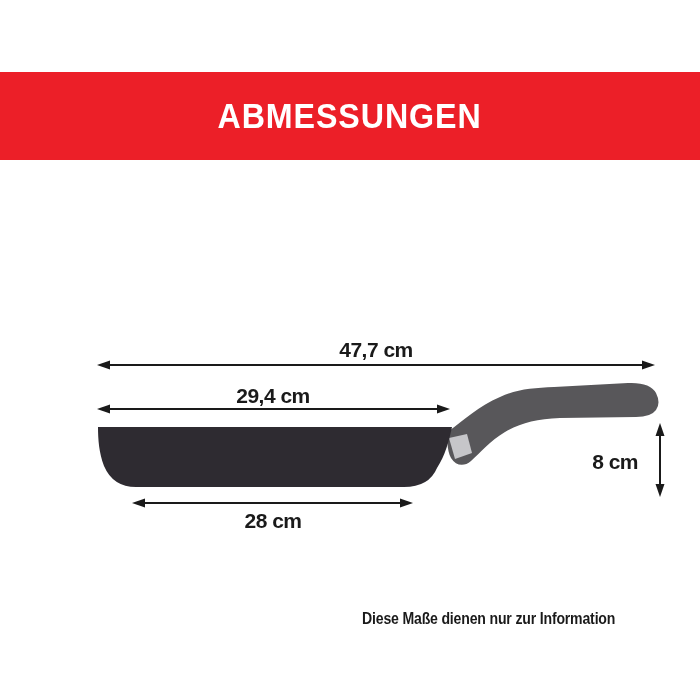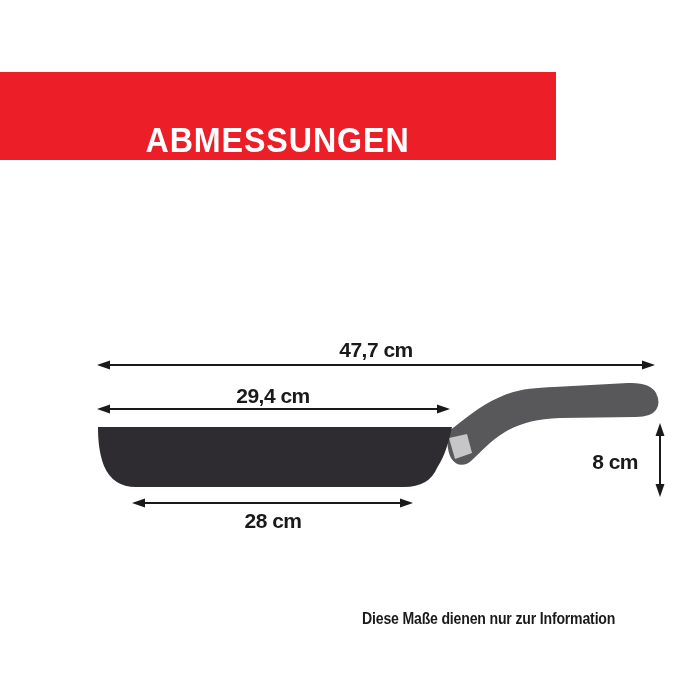--- a/index.html
+++ b/index.html
@@ -13,24 +13,24 @@
     width: 700px;
     height: 700px;
     margin: 0 auto;
     background: #ffffff;
     overflow: hidden;
   }
   .banner {
     position: absolute;
     left: 0;
     top: 72px;
-    width: 556px;
+    width: 700px;
     height: 88px;
     display: flex;
-    align-items: flex-end;
+    align-items: center;
     justify-content: center;
   }
   .banner-title {
     margin: 0;
     color: #ffffff;
     font-size: 35px;
     font-weight: bold;
     letter-spacing: 1px;
     transform: scaleX(0.92);
     white-space: nowrap;

